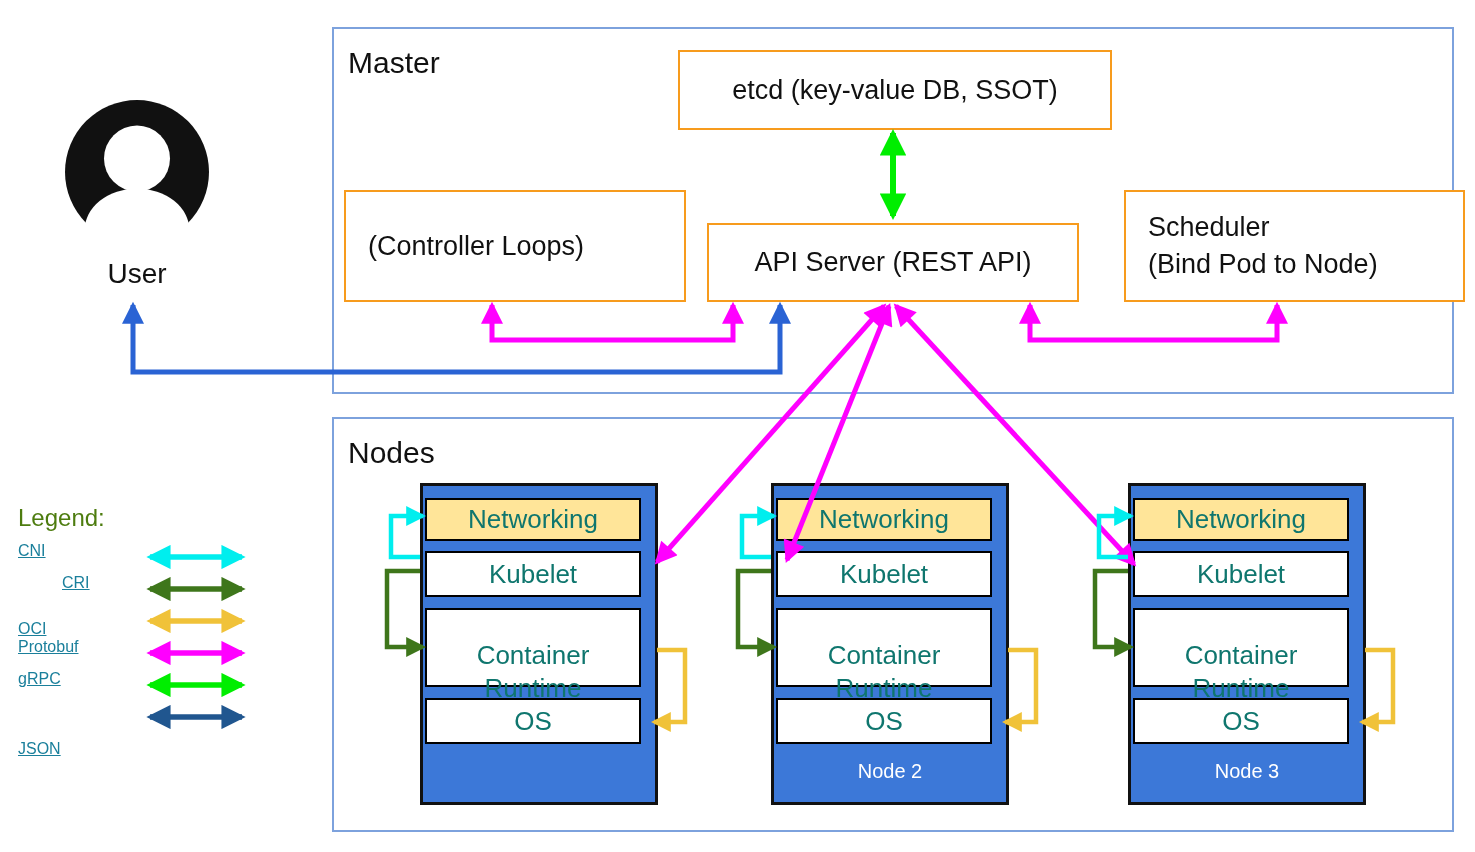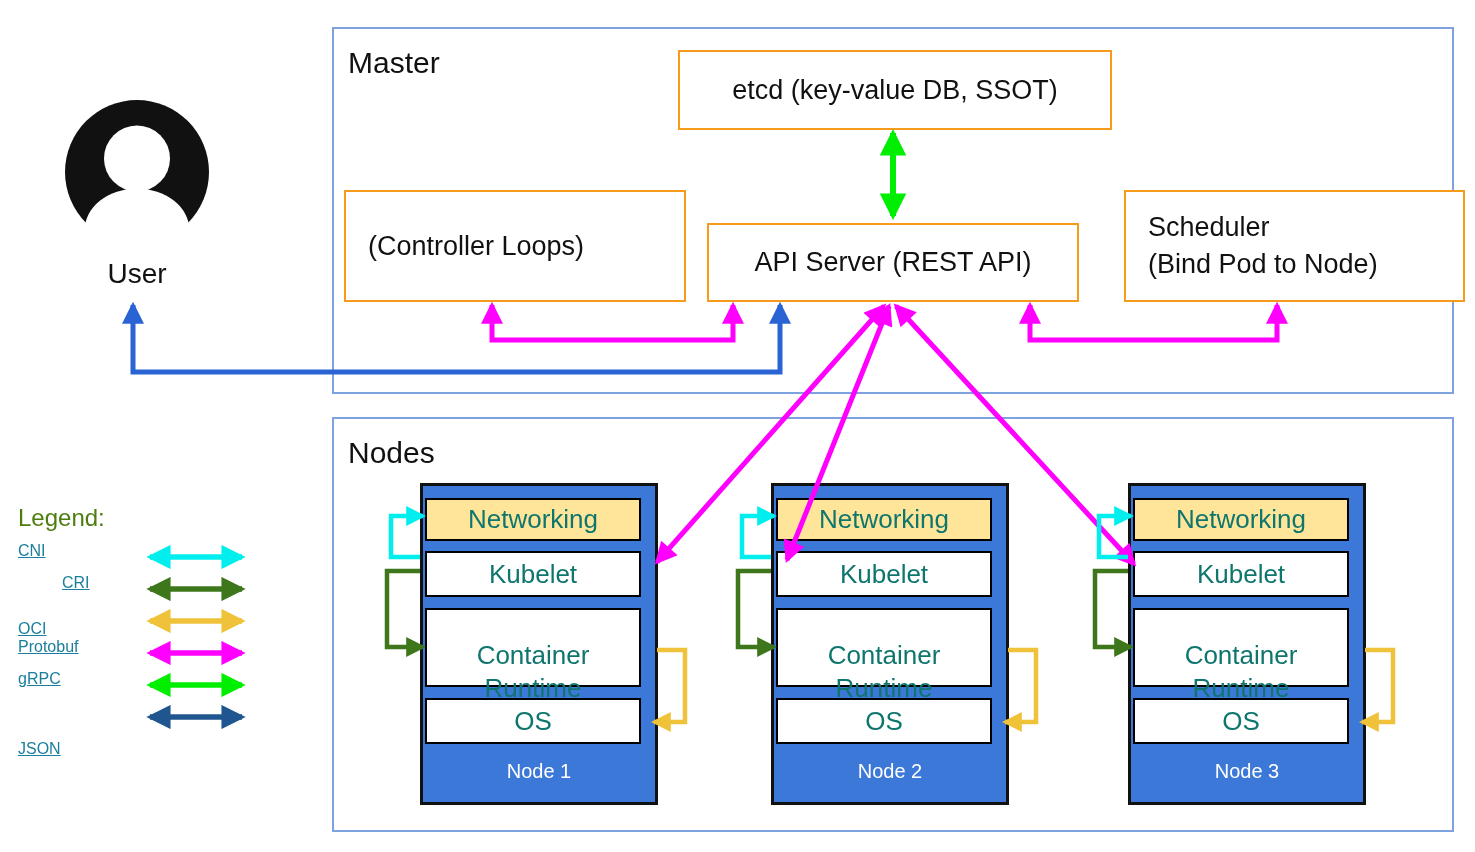--- a/index.html
+++ b/index.html
@@ -66,21 +66,20 @@
   </svg>
   <div id="user-label" style="left:62px;top:258px;width:150px;">User</div>
 
   <div class="node" style="left:420px;top:483px;">
     <div class="layer networking" style="top:12px;height:43px;">Networking</div>
     <div class="layer" style="top:65px;height:46px;">Kubelet</div>
     <div class="layer runtime" style="top:122px;height:79px;">
         <span>Container Runtime</span>
       </div>
     <div class="layer" style="top:212px;height:46px;">OS</div>
-    <div class="node-label" style="top:274px;">Node 1</div>
   </div>
 
   <div class="node" style="left:771px;top:483px;">
     <div class="layer networking" style="top:12px;height:43px;">Networking</div>
     <div class="layer" style="top:65px;height:46px;">Kubelet</div>
     <div class="layer runtime" style="top:122px;height:79px;">
         <span>Container Runtime</span>
       </div>
     <div class="layer" style="top:212px;height:46px;">OS</div>
     <div class="node-label" style="top:274px;">Node 2</div>

